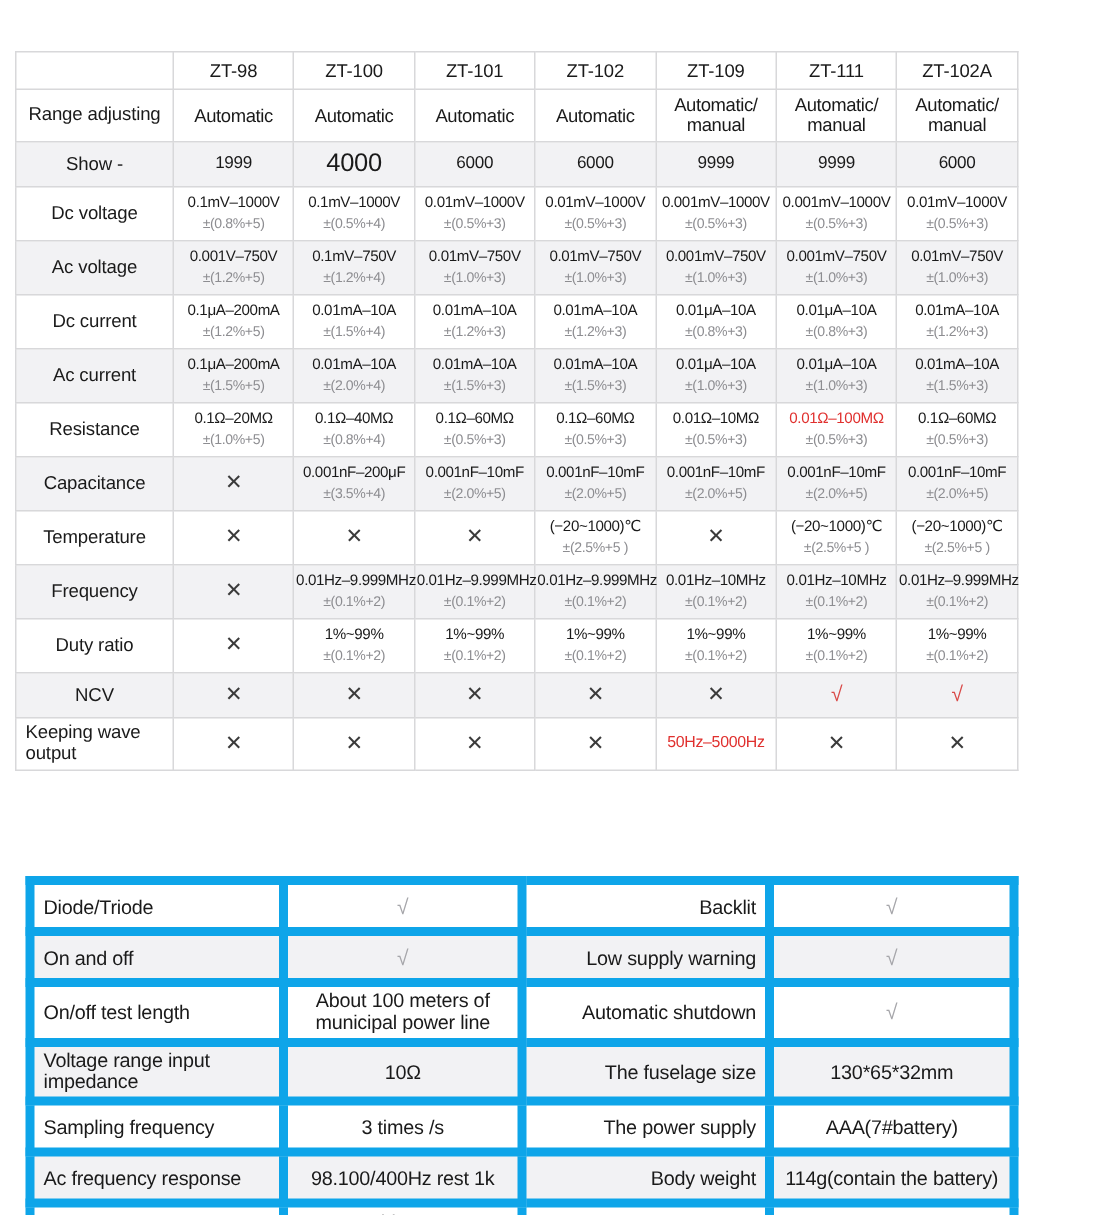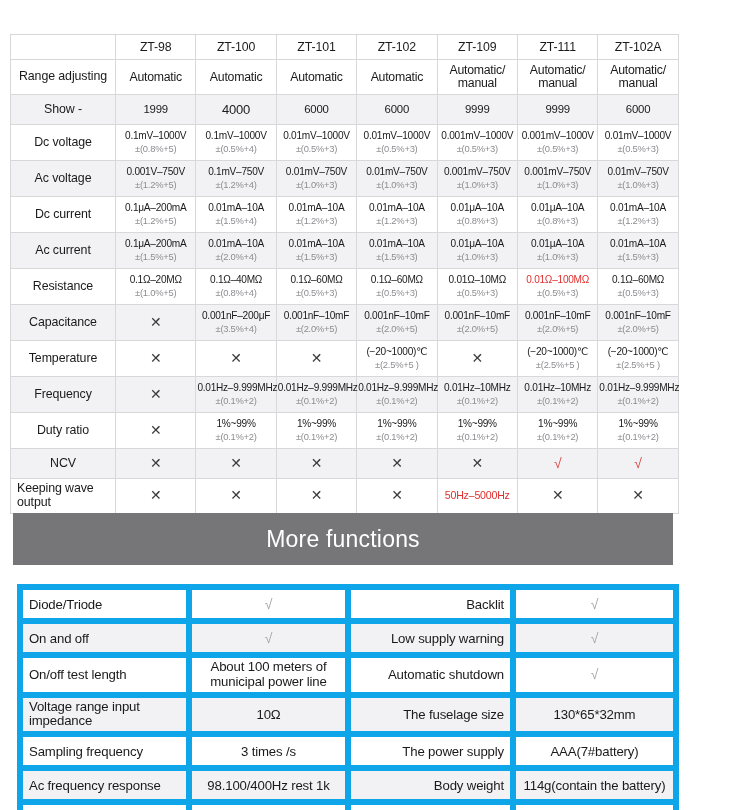--- a/index.html
+++ b/index.html
@@ -160,21 +160,21 @@
               <span class="main" style="font-size:12.3px">Automatic/</span>
               <span class="main" style="font-size:12.3px;margin-top:-2px">manual</span>
             </td>
           </tr>
           <tr class="r-med alt">
             <td class="rowlabel">Show -</td>
             <td class="cell mid">
               <span class="main" style="font-size:11.4px">1999</span>
             </td>
             <td class="cell mid">
-              <span class="main" style="font-size:13px">4000</span>
+              <span class="main" style="font-size:17px">4000</span>
             </td>
             <td class="cell mid">
               <span class="main" style="font-size:11.4px">6000</span>
             </td>
             <td class="cell mid">
               <span class="main" style="font-size:11.4px">6000</span>
             </td>
             <td class="cell mid">
               <span class="main" style="font-size:11.4px">9999</span>
             </td>
@@ -460,23 +460,20 @@
             <td class="cell"><span class="mark-x">✕</span></td>
             <td class="cell"><span class="mark-x">✕</span></td>
             <td class="cell"><span class="redtext">50Hz–5000Hz</span></td>
             <td class="cell"><span class="mark-x">✕</span></td>
             <td class="cell"><span class="mark-x">✕</span></td>
           </tr>
         </tbody>
     </table>
   </div>
 
-  <div class="banner">
-    <span class="banner-text">More functions</span>
-  </div>
 
   <div class="func-wrap">
     <table class="func">
       <colgroup>
           <col class="f1">
           <col class="f2">
           <col class="f3">
           <col class="f4">
         </colgroup>
       <tbody id="func-body">

